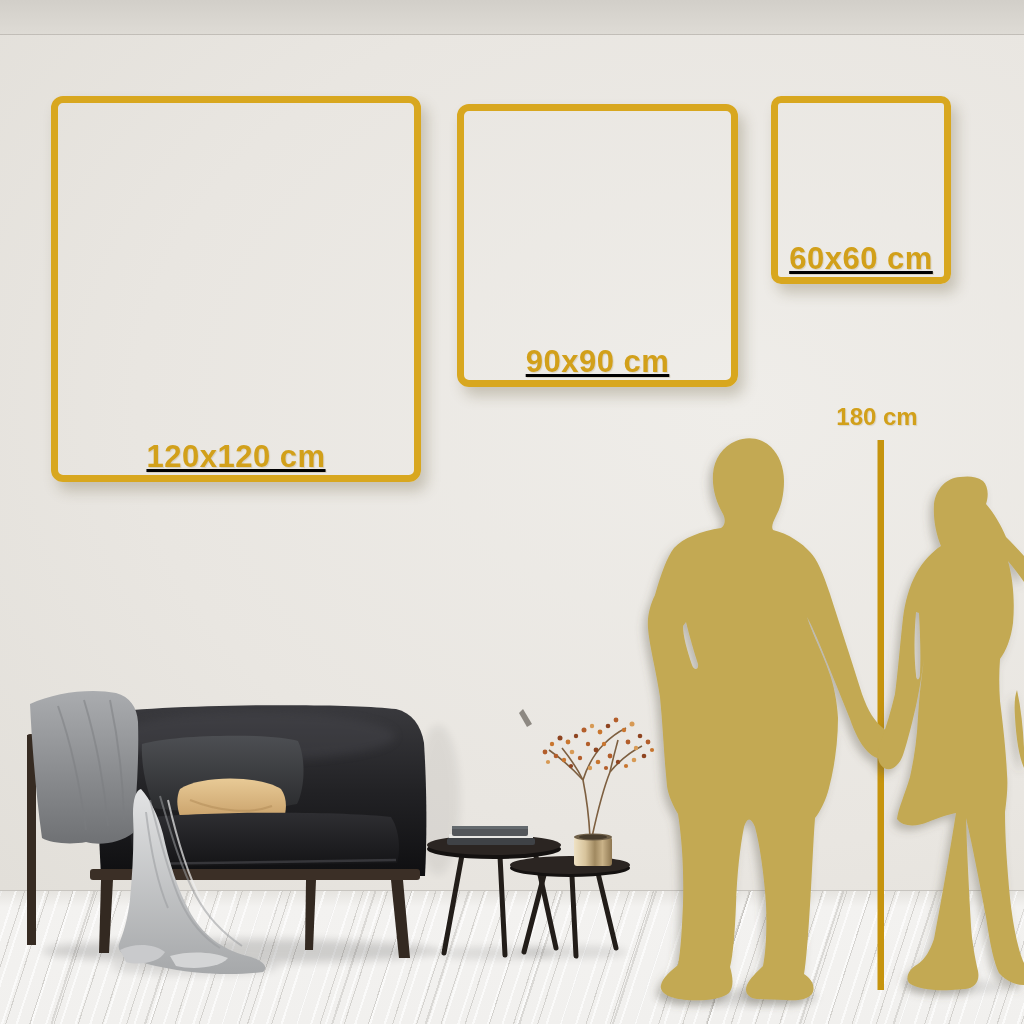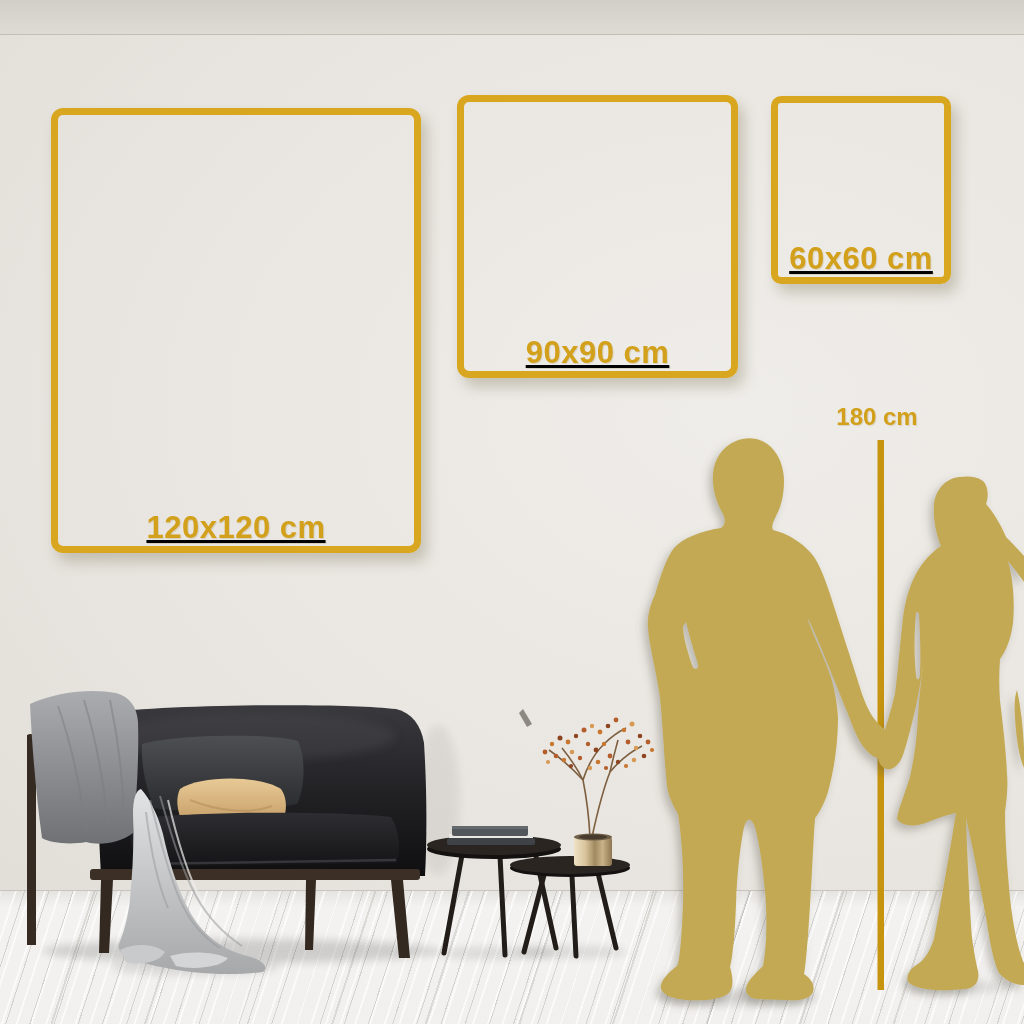--- a/index.html
+++ b/index.html
@@ -31,22 +31,22 @@
     border-radius:12px;
     box-shadow:6px 9px 14px rgba(100,88,55,.28);
     display:flex;align-items:flex-end;justify-content:center;text-decoration:underline;
   }
   .size-label{
     color:var(--label-gold,#d2a01a);
     font-weight:700;font-size:31px;letter-spacing:.5px;
     text-shadow:1px 1px 1px rgba(130,95,15,.18);
     white-space:nowrap;
   }
-  #frame-120{left:51px;top:96px;width:370px;height:445px;margin-top:12px;}
-  #frame-90{left:457px;top:95px;width:281px;height:283px;}
+  #frame-120{left:51px;top:96px;width:370px;height:386px;}
+  #frame-90{left:457px;top:104px;width:281px;height:283px;}
   #frame-60{left:771px;top:96px;width:180px;height:188px;border-radius:10px;}
   #height-label{
     position:absolute;left:877px;top:403px;transform:translateX(-50%);
     color:var(--label-gold,#d2a01a);font-weight:700;font-size:24px;
     text-shadow:1px 1px 1px rgba(130,95,15,.18);white-space:nowrap;
   }
 </style>
 </head>
 <body>
 

